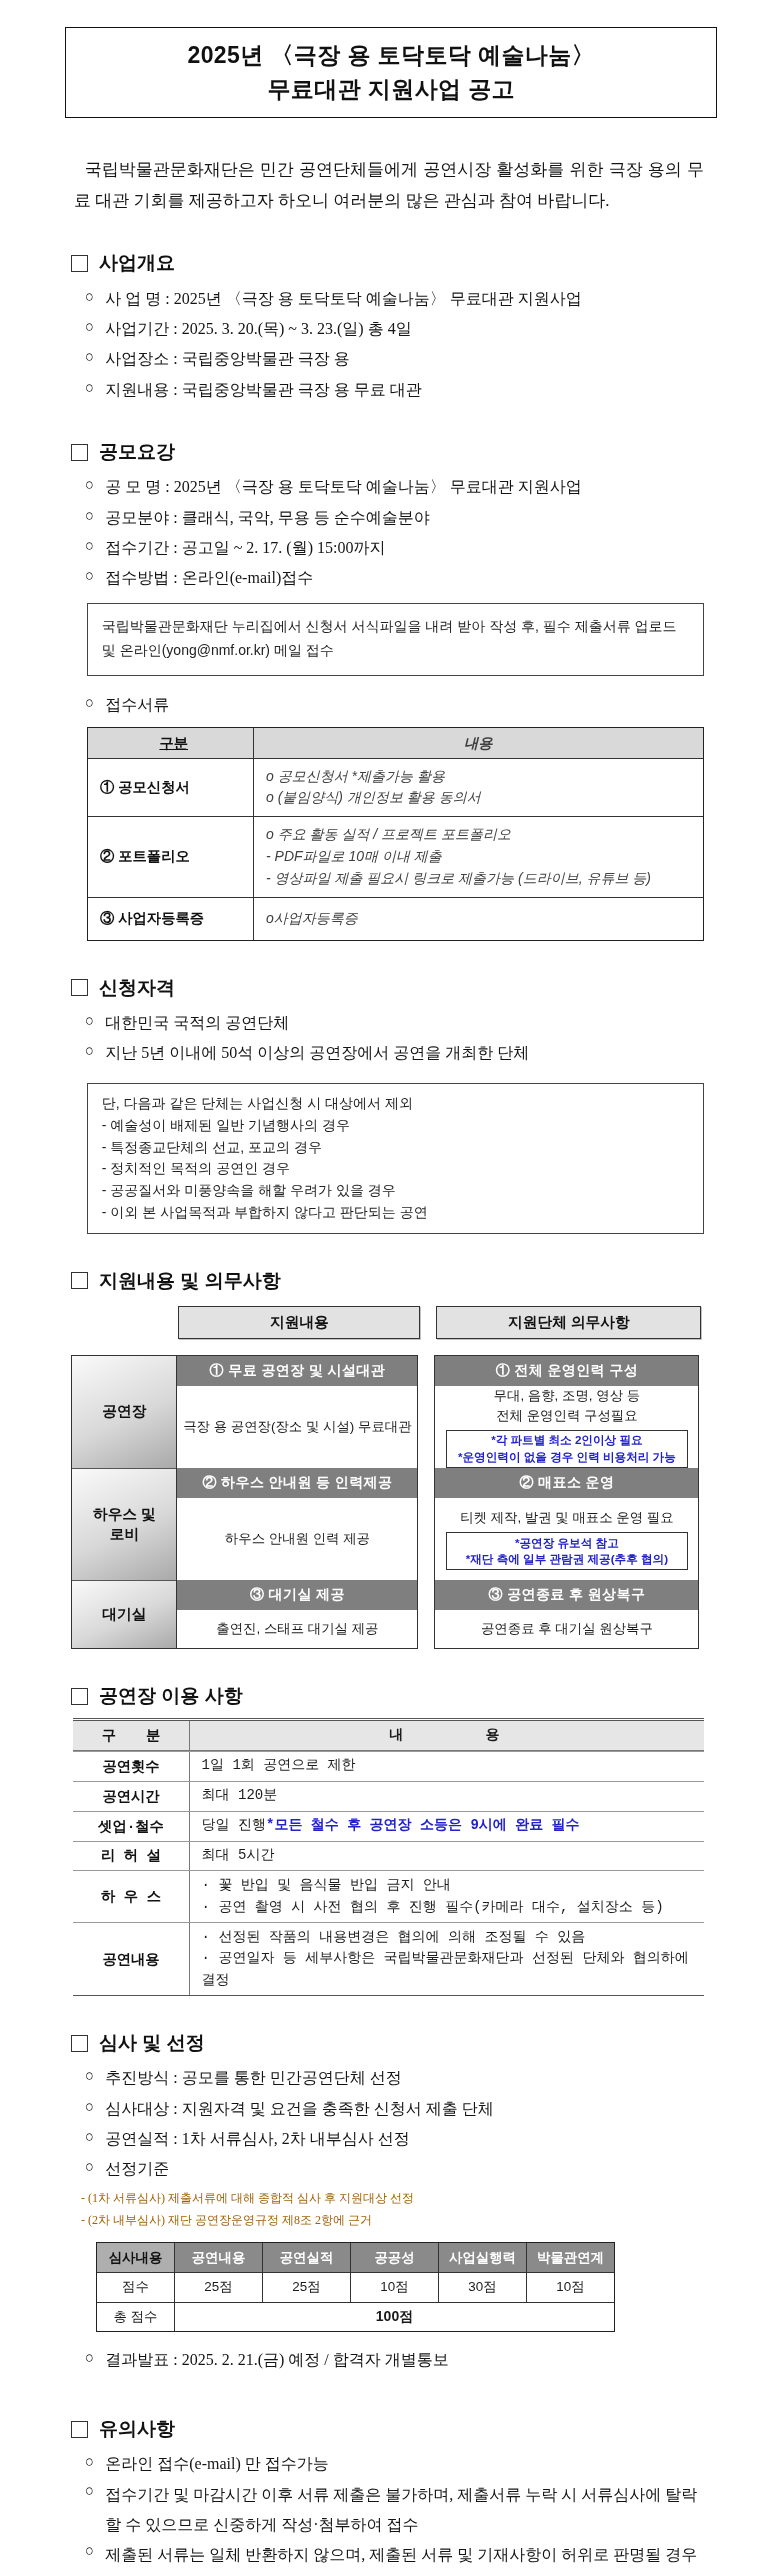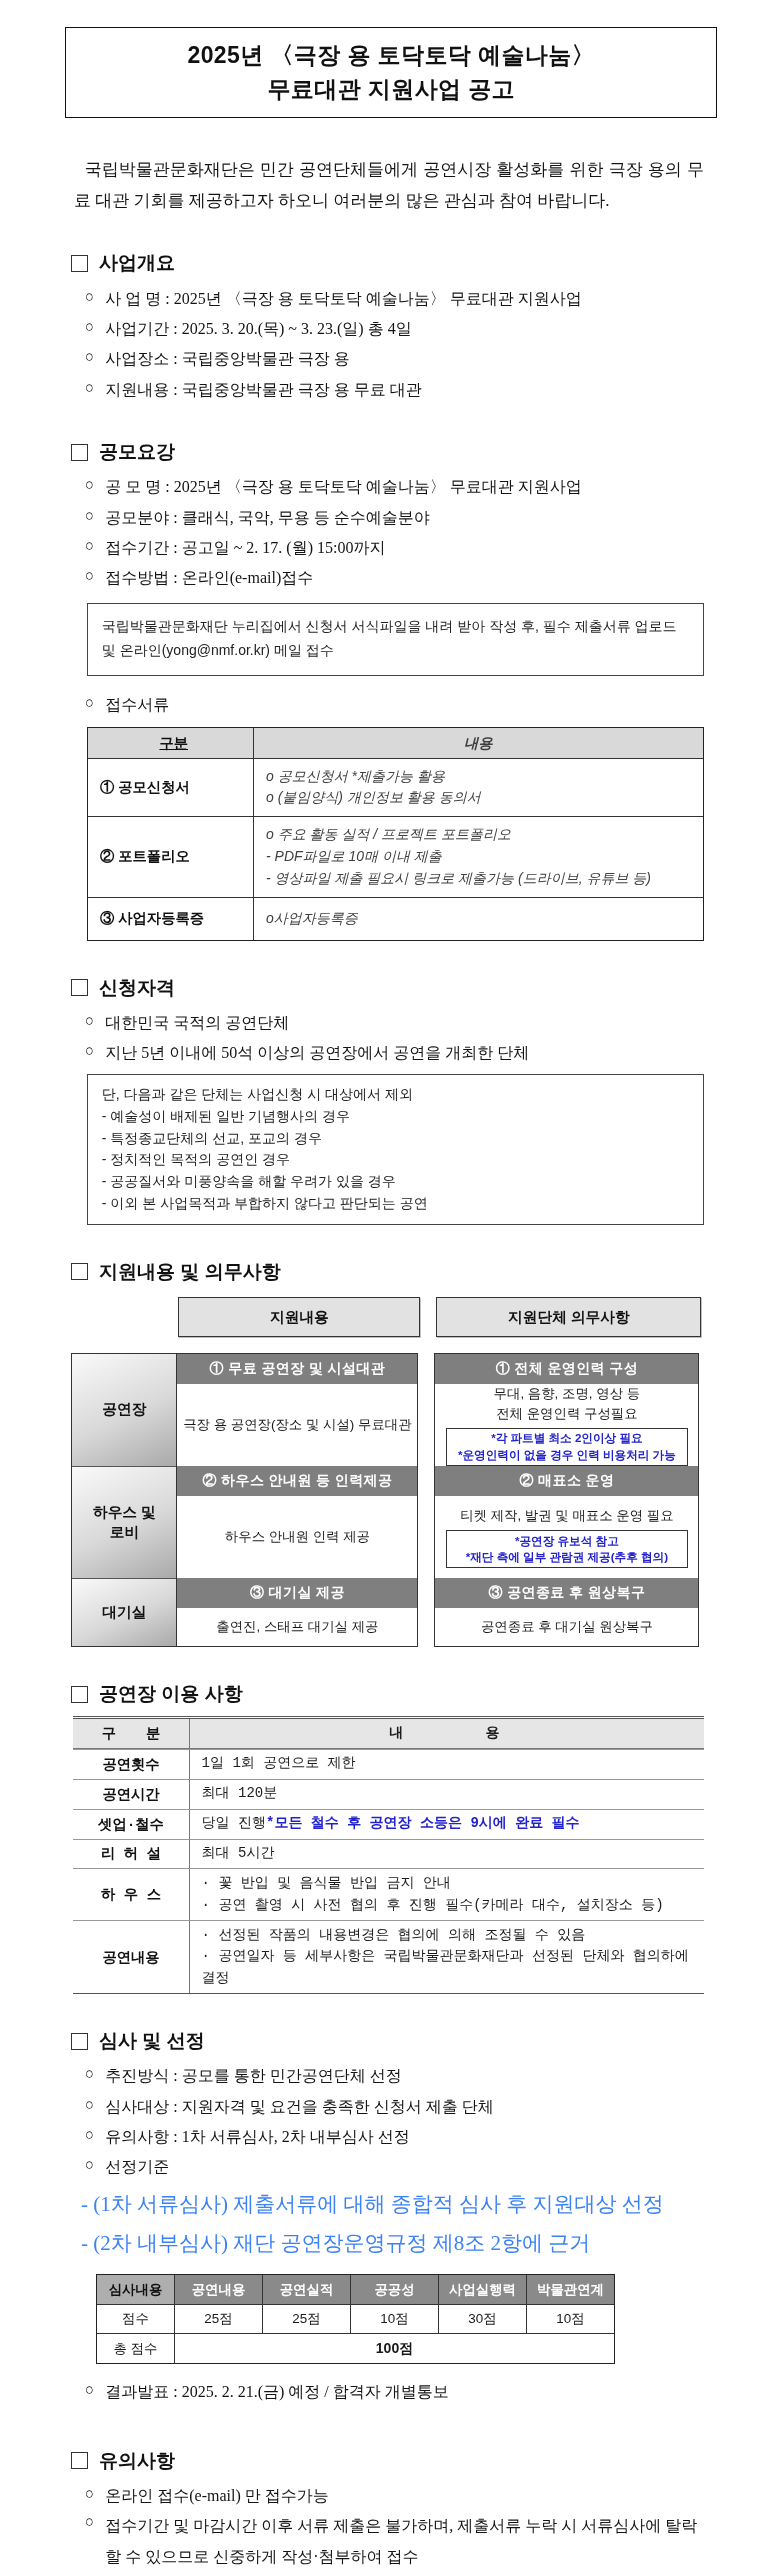--- a/index.html
+++ b/index.html
@@ -17,21 +17,21 @@
   
   .h { margin:34px 0 7.1px 13.4px; display:flex; align-items:center; gap:10.7px;
        font-family:"Liberation Sans", sans-serif; font-weight:bold; font-size:19px; color:#111; }
   .sq { display:inline-block; width:17px; height:17px; border:1.8px solid #333; background:#fff; flex:0 0 auto; }
 
   
   .list { margin:5.3px 0 0 27px; }
   .li { display:flex; gap:11.6px; font-size:16px; line-height:1.9; color:#141414; }
   .mk { flex:0 0 auto; font-size:14.3px; line-height:1.9; transform:scaleY(1.15); }
   .sublist { margin:1.8px 0 0 23px; }
-  .sli { font-size:21px; line-height:1.88; color:#3b82f6; }
+  .sli { font-size:12px; line-height:1.88; color:#a16207; }
 
   
   .ibox { margin:9px 0 0 28.5px; border:0.9px solid #444; padding:11.6px 14.3px;
           font-family:"Liberation Sans", sans-serif; font-size:14px; line-height:1.7; color:#222; }
   .ibox .bx-line { white-space:pre-line; }
 
   
   .docs-tbl { margin:7.1px 0 0 28.5px; border:1.8px solid #222; font-family:"Liberation Sans", sans-serif; }
   .d-row { display:flex; border-top:0.9px solid #333; }
   .d-row:first-child { border-top:none; }
@@ -42,21 +42,21 @@
   .d-head .d-lab { padding-left:11px;text-decoration:underline; }
   .d-val { flex:1; padding:7.1px 7.1px 7.1px 12.5px; font-size:14px; line-height:1.55; color:#404040; display:flex; flex-direction:column; justify-content:center;font-style:italic; }
   .d-head { min-height:27px; }
 
   
   .duo { margin:12.5px 0 0 13.4px; font-family:"Liberation Sans", sans-serif; }
   .duo-heads { display:flex; }
   .duo-sp { flex:0 0 107px; }
   .duo-gap { flex:0 0 16px; }
   .col-head { border:0.9px solid #333; background:#e2e2e2; font-weight:bold; font-size:14.7px; color:#111;
-              display:flex; align-items:center; justify-content:center; height:40px;
+              display:flex; align-items:center; justify-content:center; height:33px;
               box-shadow:0.9px 0.9px 0 #bbb; }
   .col-head.lft { flex:0 0 242px; } .col-head.rgt { flex:0 0 265px; }
   .duo-body { display:flex; margin-top:16px; }
   .box-l { display:flex; border:1.3px solid #333; }
   .lab-col { width:105px; display:flex; flex-direction:column; border-right:0.9px solid #333; }
   .lab { background:linear-gradient(155deg,#fafafa 0%,#d8d8d8 55%,#a9a9a9 100%);
          display:flex; align-items:center; justify-content:center; text-align:center;
          font-weight:bold; font-size:14.7px; color:#111; white-space:pre-line; line-height:1.3; border-top:0.9px solid #555; }
   .lab:first-child { border-top:none; }
   .lab.r1,.lab.r2 { height:112px; } .lab.r3 { height:68px; }
@@ -199,21 +199,21 @@
     <div class="list">
       <div class="li">
           <span class="mk">○</span>
           <span class="tx">대한민국 국적의 공연단체</span>
         </div>
       <div class="li">
           <span class="mk">○</span>
           <span class="tx">지난 5년 이내에 50석 이상의 공연장에서 공연을 개최한 단체</span>
         </div>
     </div>
-    <div class="ibox" style="margin-top:6px; padding:9px 14.3px; line-height:1.55;">
+    <div class="ibox" style="margin-top:15px; padding:9px 14.3px; line-height:1.55;">
       <div class="bx-line">단, 다음과 같은 단체는 사업신청 시 대상에서 제외
 - 예술성이 배제된 일반 기념행사의 경우
 - 특정종교단체의 선교, 포교의 경우
 - 정치적인 목적의 공연인 경우
 - 공공질서와 미풍양속을 해할 우려가 있을 경우
 - 이외 본 사업목적과 부합하지 않다고 판단되는 공연</div>
     </div>
   </div>
 
   <div>
@@ -333,21 +333,21 @@
       <div class="li">
           <span class="mk">○</span>
           <span class="tx">추진방식 : 공모를 통한 민간공연단체 선정</span>
         </div>
       <div class="li">
           <span class="mk">○</span>
           <span class="tx">심사대상 : 지원자격 및 요건을 충족한 신청서 제출 단체</span>
         </div>
       <div class="li">
           <span class="mk">○</span>
-          <span class="tx">유의사항 : 1차 서류심사, 2차 내부심사 선정</span>
+          <span class="tx">공연실적 : 1차 서류심사, 2차 내부심사 선정</span>
         </div>
       <div class="li">
           <span class="mk">○</span>
           <span class="tx">선정기준</span>
         </div>
     </div>
     <div class="sublist">
       <div class="sli">- (1차 서류심사) 제출서류에 대해 종합적 심사 후 지원대상 선정</div>
       <div class="sli">- (2차 내부심사) 재단 공연장운영규정 제8조 2항에 근거</div>
     </div>

